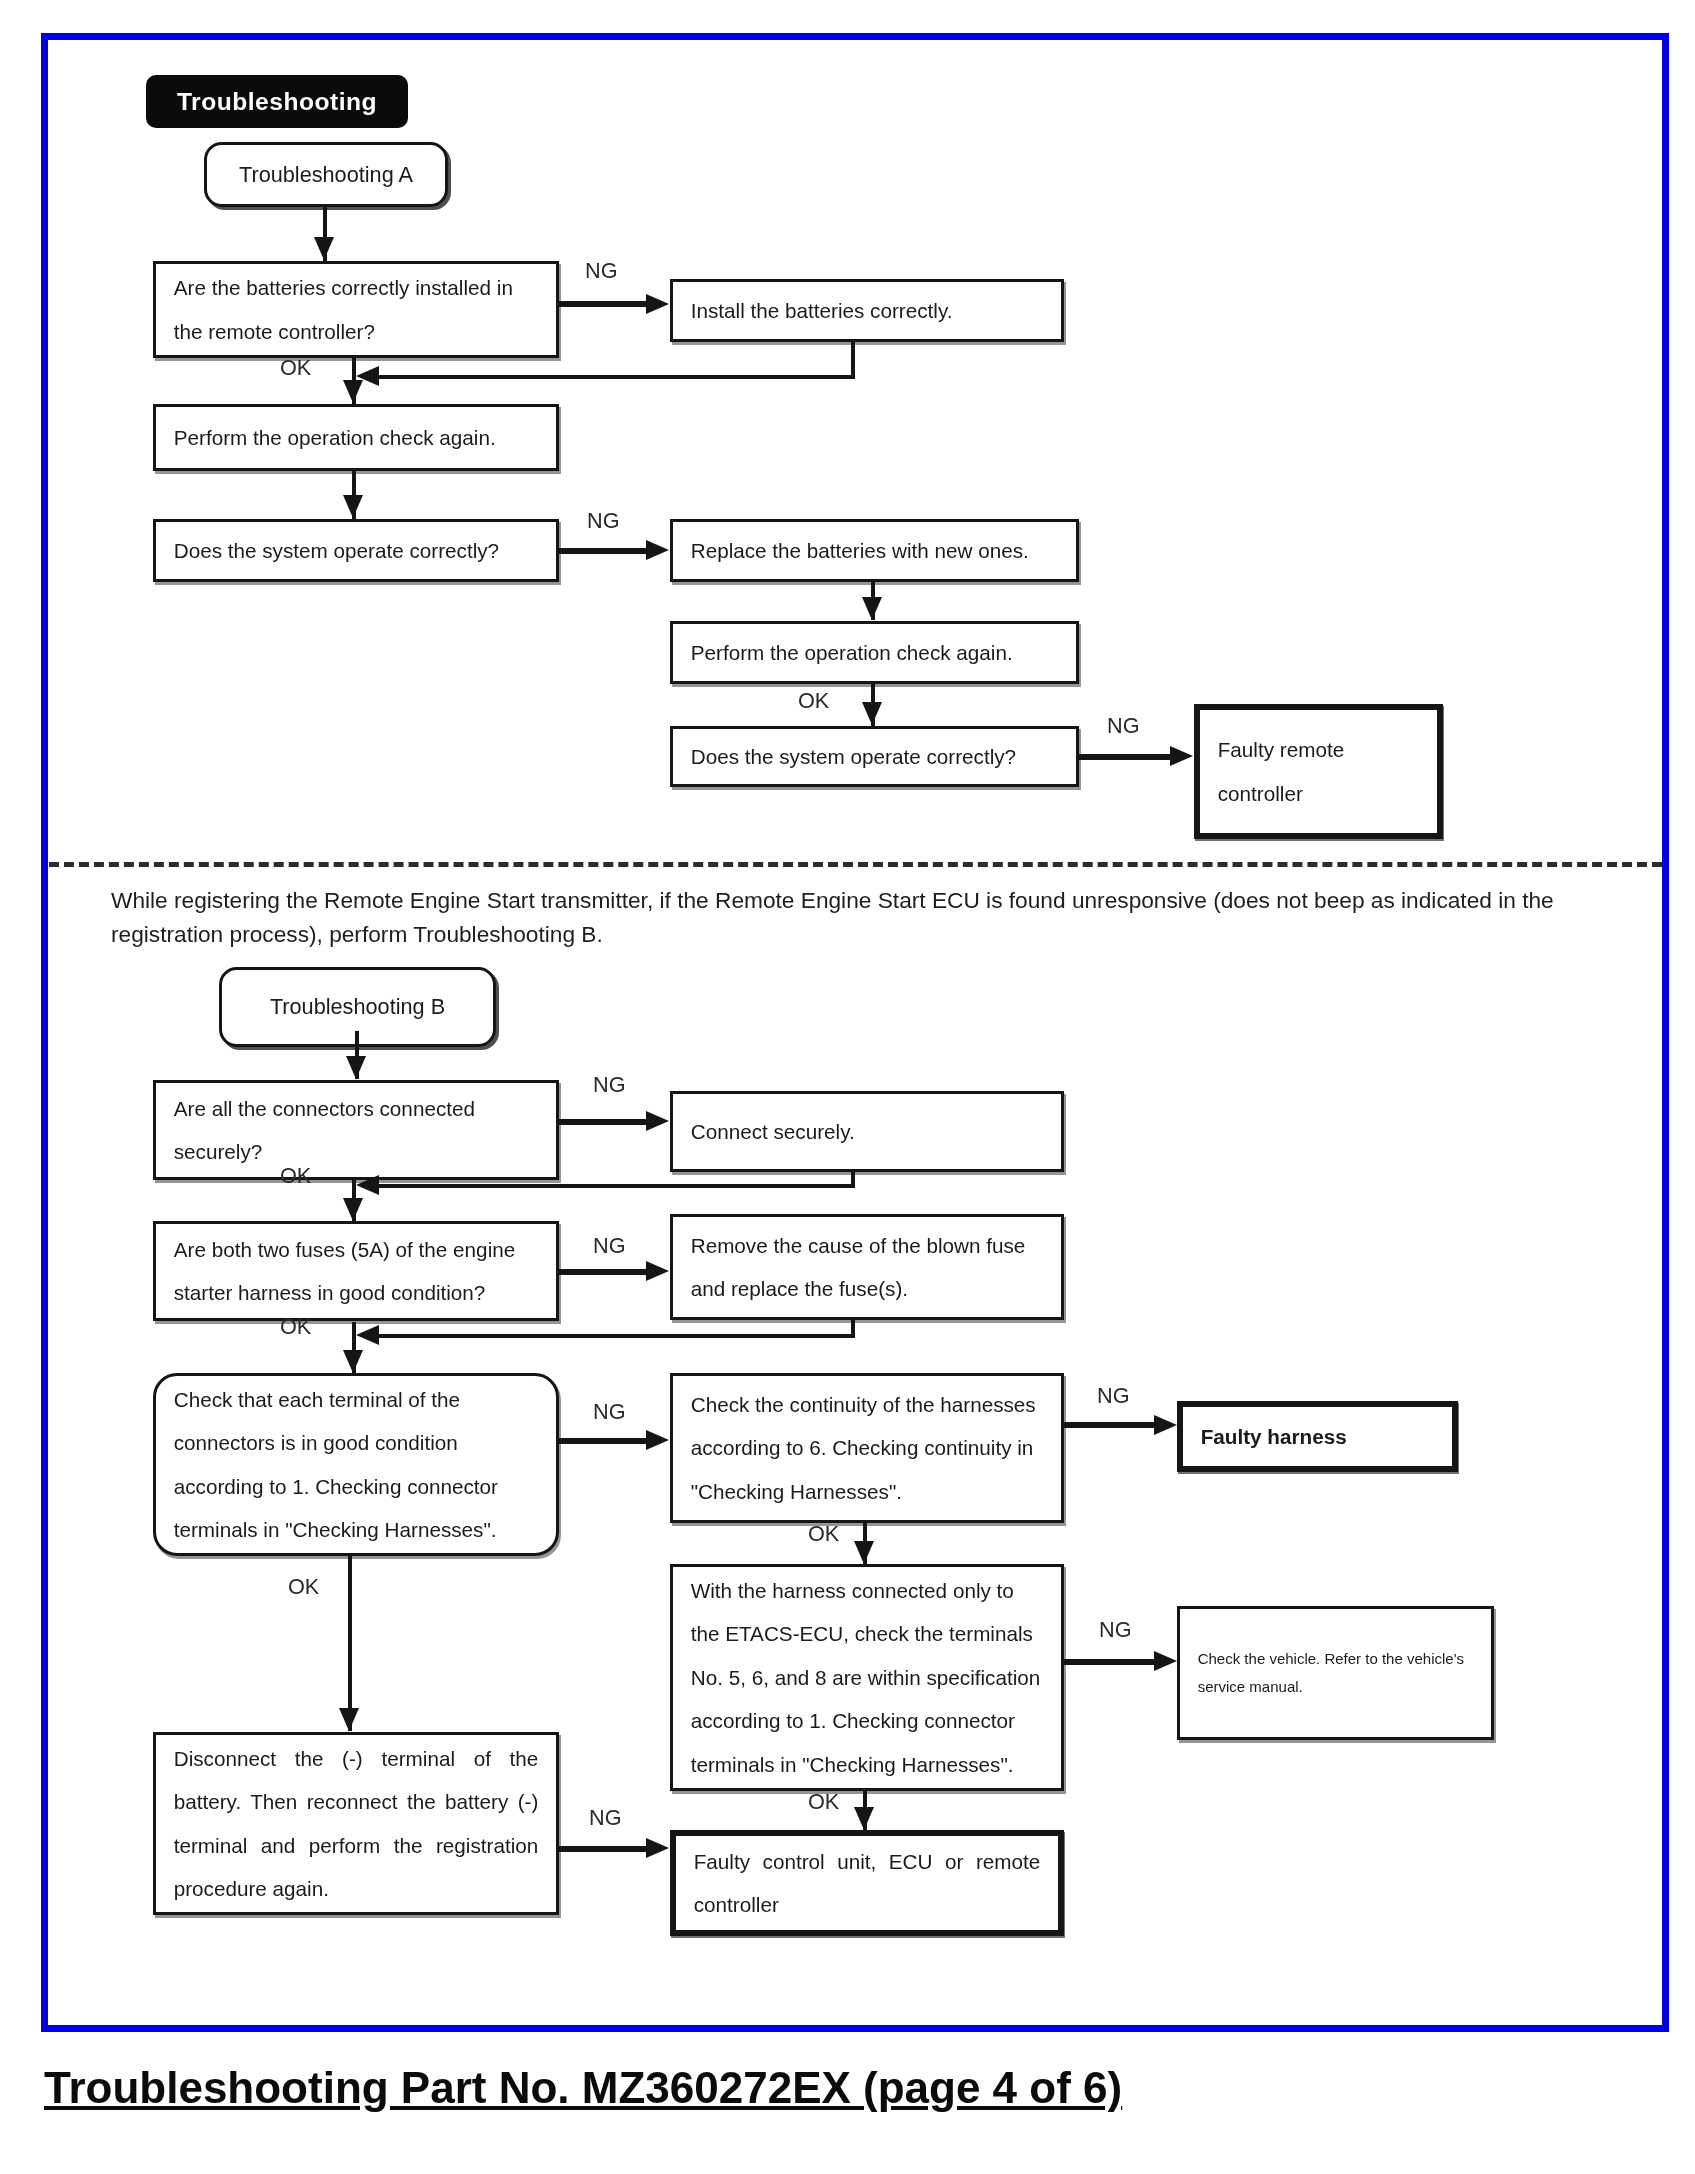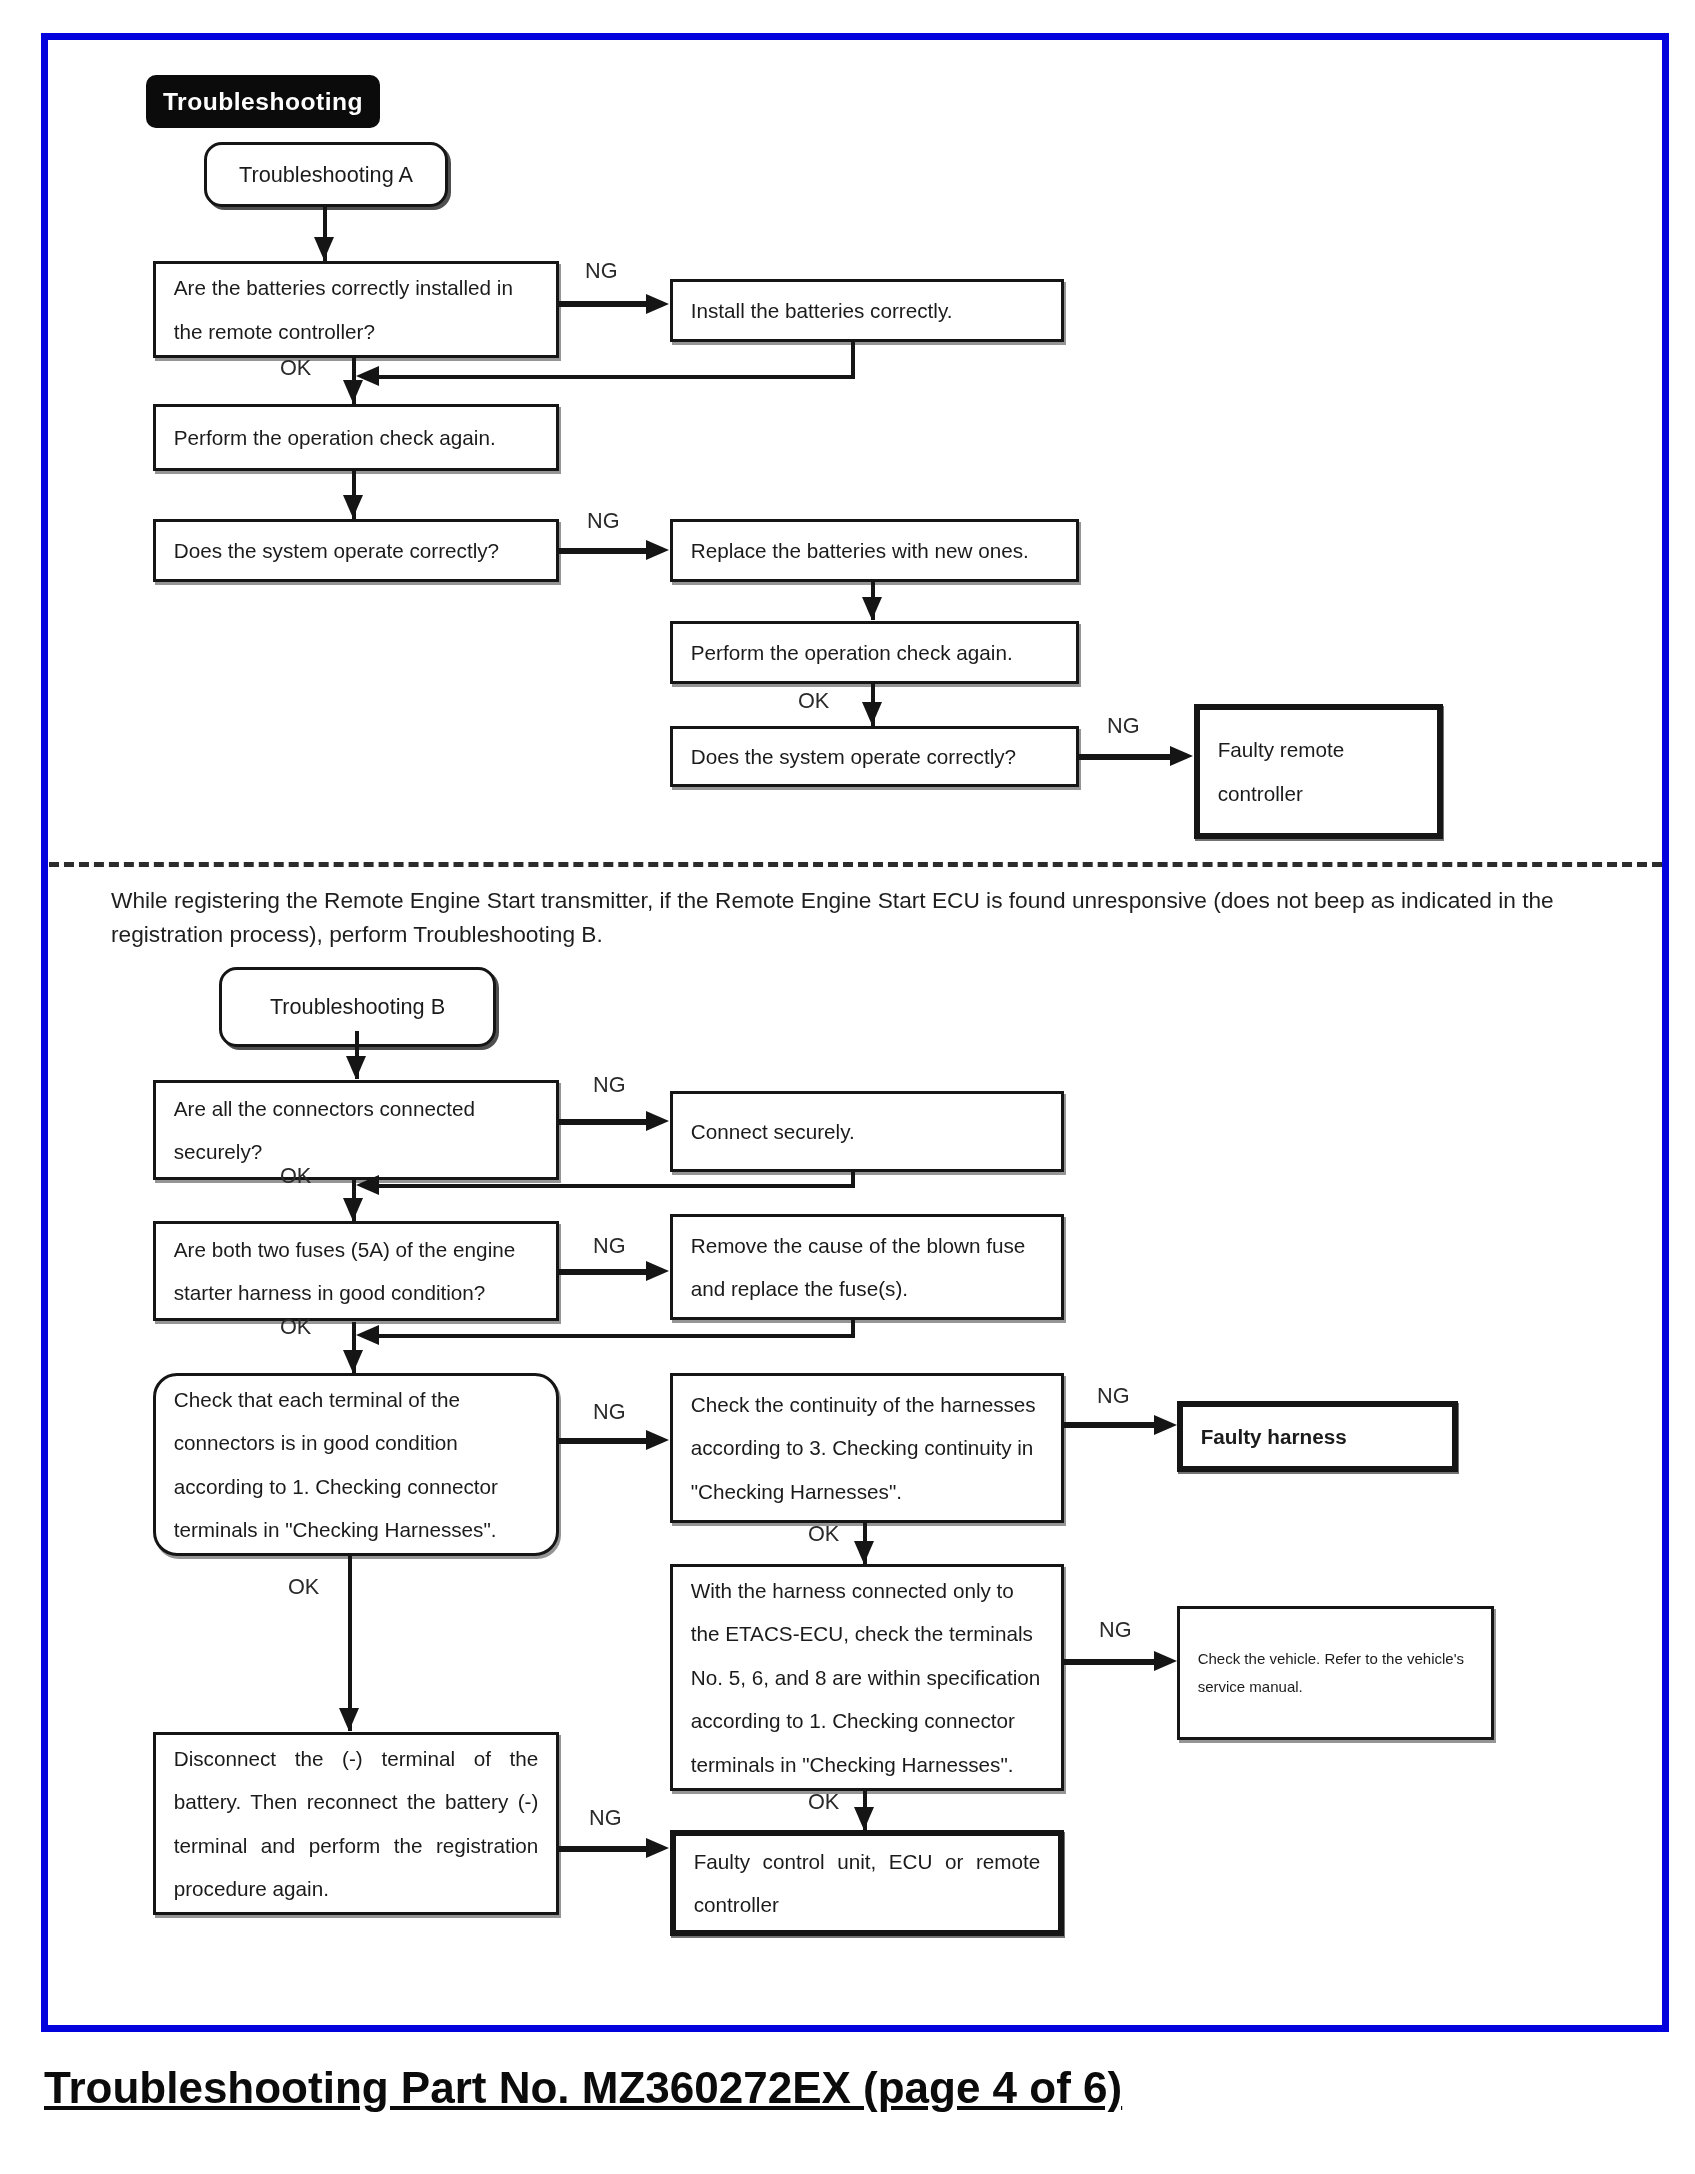--- a/index.html
+++ b/index.html
@@ -32,21 +32,21 @@
   .tri.left  { border-top:10.8px solid transparent; border-bottom:10.8px solid transparent; border-right:23.6px solid #151515; }
   .dashes { position:absolute; border-top:5.9px dashed #2c2c2c; }
   .intro { position:absolute; font-size:22.7px; line-height:1.5; color:#1e1e1e; }
   .caption { position:absolute; font-size:44px; font-weight:bold; color:#0b0b0b; white-space:nowrap;text-decoration:underline; }
 </style>
 </head>
 <body>
 
 <div class="frame"></div>
 
-<div class="badge" style="left:146px; top:75px; width:234px; height:53px;">Troubleshooting</div>
+<div class="badge" style="left:146px; top:75px; width:262px; height:53px;">Troubleshooting</div>
 
 <div class="term" style="left:204px; top:142px; width:244px; height:65px;">Troubleshooting A</div>
 
 <div class="vl" style="left:323px; top:207px; height:54px;"></div>
 <div class="tri down" style="left:314px; top:237px;"></div>
 
 <div class="box" style="left:153px; top:261px; width:406px; height:97px;">
   <span>Are the batteries correctly installed in the remote controller?</span>
   </div>
 
@@ -156,21 +156,21 @@
 
 <div class="box" style="left:153px; top:1373px; width:406px; height:183px;border-radius:24px;">
   <span>Check that each terminal of the connectors is in good condition according to 1. Checking connector terminals in "Checking Harnesses".</span>
   </div>
 
 <div class="lbl" style="left:593px; top:1399px;">NG</div>
 <div class="hl th" style="left:559px; top:1438px; width:94px;"></div>
 <div class="tri right" style="left:646px; top:1430px;"></div>
 
 <div class="box" style="left:670px; top:1373px; width:394px; height:150px;">
-  <span>Check the continuity of the harnesses according to 3. Checking continuity in "Checking Harnesses".</span>
+  <span>Check the continuity of the harnesses according to 6. Checking continuity in "Checking Harnesses".</span>
   </div>
 
 <div class="lbl" style="left:1097px; top:1383px;">NG</div>
 <div class="hl th" style="left:1064px; top:1422px; width:96px;"></div>
 <div class="tri right" style="left:1154px; top:1415px;"></div>
 
 <div class="box thick" style="left:1177px; top:1401px; width:281px; height:71px;font-weight:bold;">
   <span>Faulty harness</span>
   </div>
 

